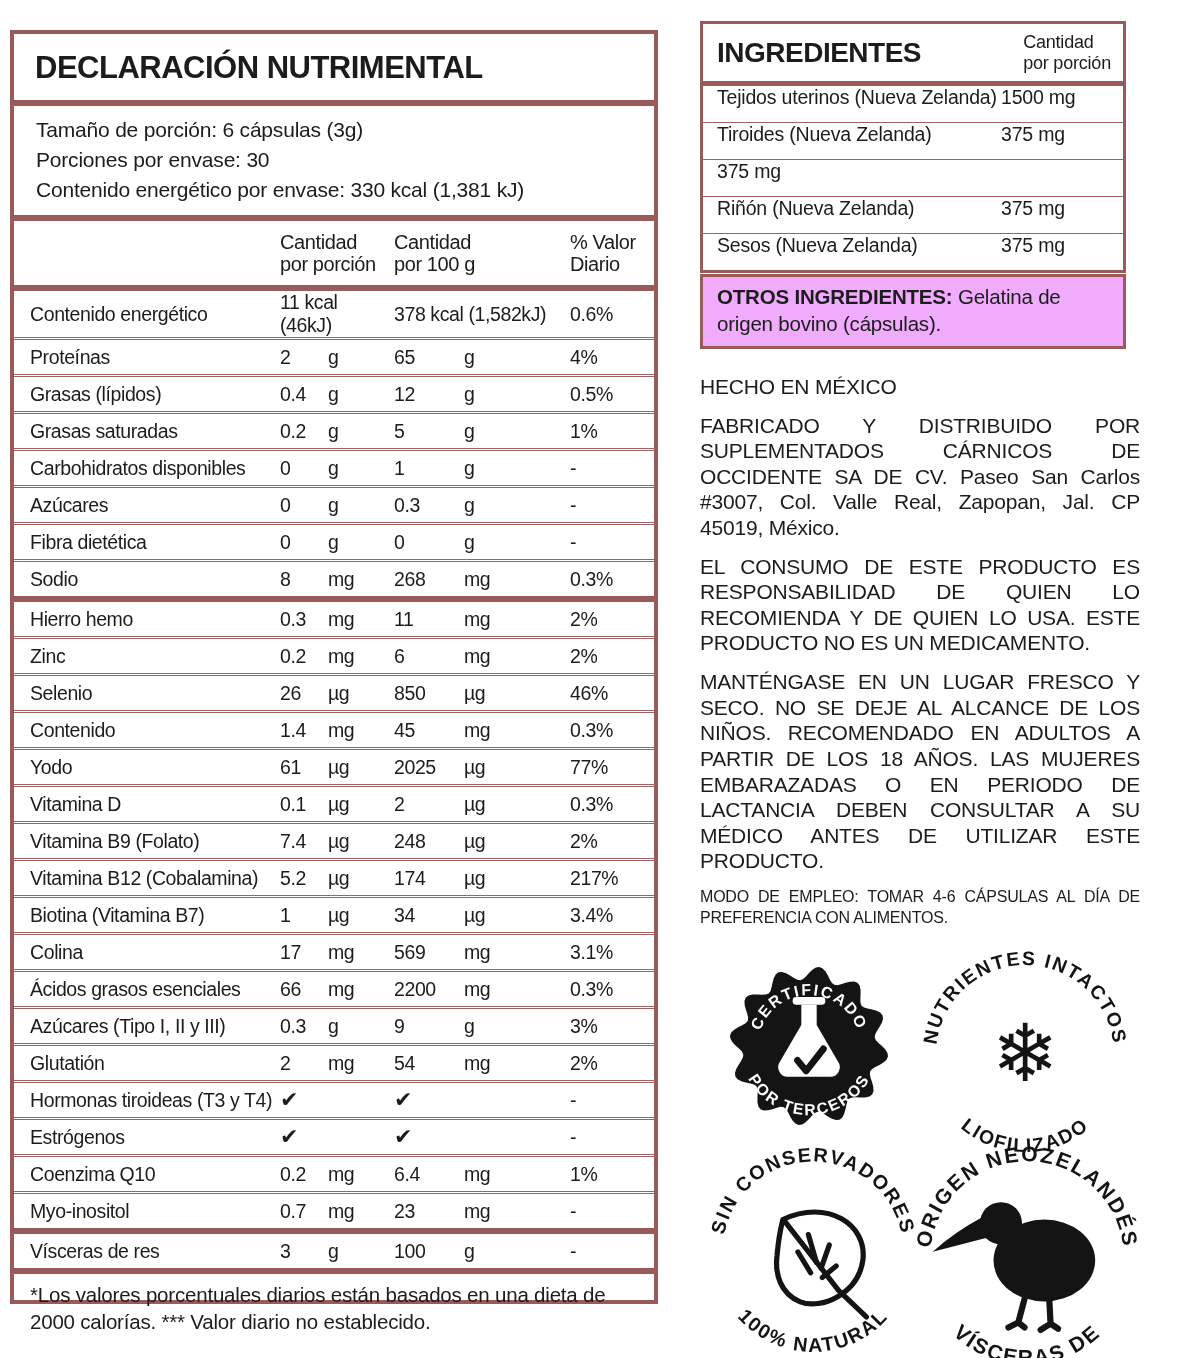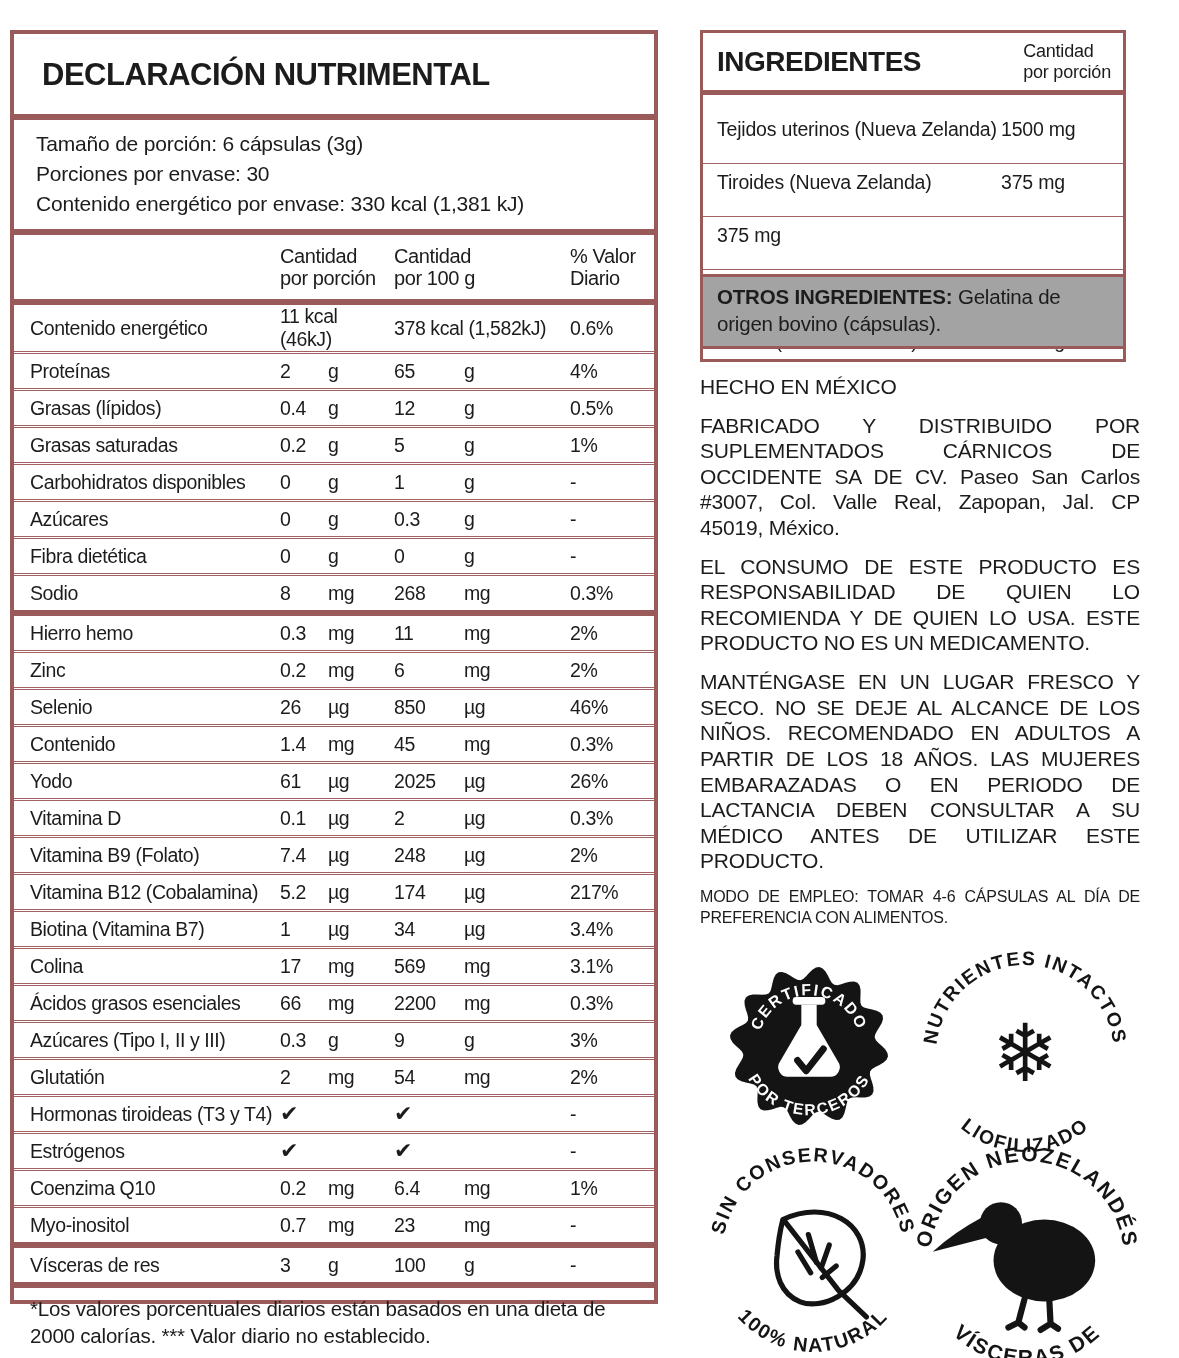--- a/index.html
+++ b/index.html
@@ -10,51 +10,51 @@
     letter-spacing:-0.2px;
   }
   
   .panel{
     position:absolute;left:10px;top:30px;width:648px;height:1274px;
     border:4px solid var(--maroon);background:#fff;box-sizing:border-box;
   }
   :root{--maroon:#9a5a5a;}
   .ptitle{
     font-size:31px;font-weight:bold;letter-spacing:-0.5px;
-    padding:11px 16px 9px 16px;margin:12px;
+    padding:11px 16px 9px 16px;margin:5px;
   }
   .band{height:6px;background:var(--maroon);}
   .serving{padding:9px 16px 11px 22px;font-size:21px;line-height:1.42;}
   .nrow{
     display:grid;grid-template-columns:250px 48px 66px 70px 106px 1fr;
     align-items:center;min-height:34px;padding:0 0 0 16px;font-size:19.5px;
     letter-spacing:-0.4px;
   }
   .nrow .span2{grid-column:span 2;}
   .nrow.head{min-height:64px;align-items:center;font-size:20px;line-height:1.12;}
   .sep{height:1px;border-top:1px solid #a06262;border-bottom:1px solid #a06262;height:3px;box-sizing:border-box;background:#fff;}
   .isep{border-top:1.5px solid #a06262;}
   .check{font-size:22px;font-weight:bold;letter-spacing:0;}
   .footnote{padding:8px 16px;font-size:20.5px;line-height:1.3;}
   
   .ibox{
-    position:absolute;left:700px;top:30px;width:426px;
+    position:absolute;left:700px;top:21px;width:426px;
     border:3.5px solid var(--maroon);box-sizing:border-box;background:#fff;
   }
   .ihead{display:flex;justify-content:space-between;align-items:center;padding:8px 12px 8px 14px;}
   .ititle{font-size:28px;font-weight:bold;margin:0;letter-spacing:-0.5px;}
   .iamount-h{font-size:18px;line-height:1.15;text-align:left;}
-  .irow{display:flex;align-items:center;min-height:36px;padding:0 12px 0 14px;font-size:19.5px;margin-top:16px;}
+  .irow{display:flex;align-items:flex-start;min-height:36px;padding:0 12px 0 14px;font-size:19.5px;}
   .irow .lab{flex:1;}
   .irow .amt{width:110px;}
   .iband{height:5px;background:var(--maroon);}
   .obox{
     position:absolute;left:700px;top:274px;width:426px;box-sizing:border-box;
     border:3.5px solid var(--maroon);padding:7px 12px 9px 14px;
-    font-size:20.5px;line-height:1.3;background:#a3a3a3;
+    font-size:20.5px;line-height:1.3;background:#f0abfc;
   }
   .obox .b{font-weight:bold;}
   .infocol{position:absolute;left:700px;top:362px;width:440px;}
   .info{margin:12px 0 13px 0;font-size:21px;line-height:1.22;}
   .info.justify{text-align:justify;}
   .info.bold{font-weight:normal;font-size:16px;line-height:1.3;text-align:justify;}
   
   .badges{position:absolute;left:695px;top:938px;width:484px;height:420px;}
   .badge{position:absolute;}
   .b1{left:18px;top:12px;width:192px;height:192px;}
@@ -200,21 +200,21 @@
         <div class="c-u2">mg</div>
         <div class="c-dv">0.3%</div>
       </div>
       <div class="sep"></div>
       <div class="nrow">
         <div class="c-label">Yodo</div>
         <div class="c-v1">61</div>
         <div class="c-u1">µg</div>
         <div class="c-v2">2025</div>
         <div class="c-u2">µg</div>
-        <div class="c-dv">26%</div>
+        <div class="c-dv">77%</div>
       </div>
       <div class="sep"></div>
       <div class="nrow">
         <div class="c-label">Vitamina D</div>
         <div class="c-v1">0.1</div>
         <div class="c-u1">µg</div>
         <div class="c-v2">2</div>
         <div class="c-u2">µg</div>
         <div class="c-dv">0.3%</div>
       </div>

